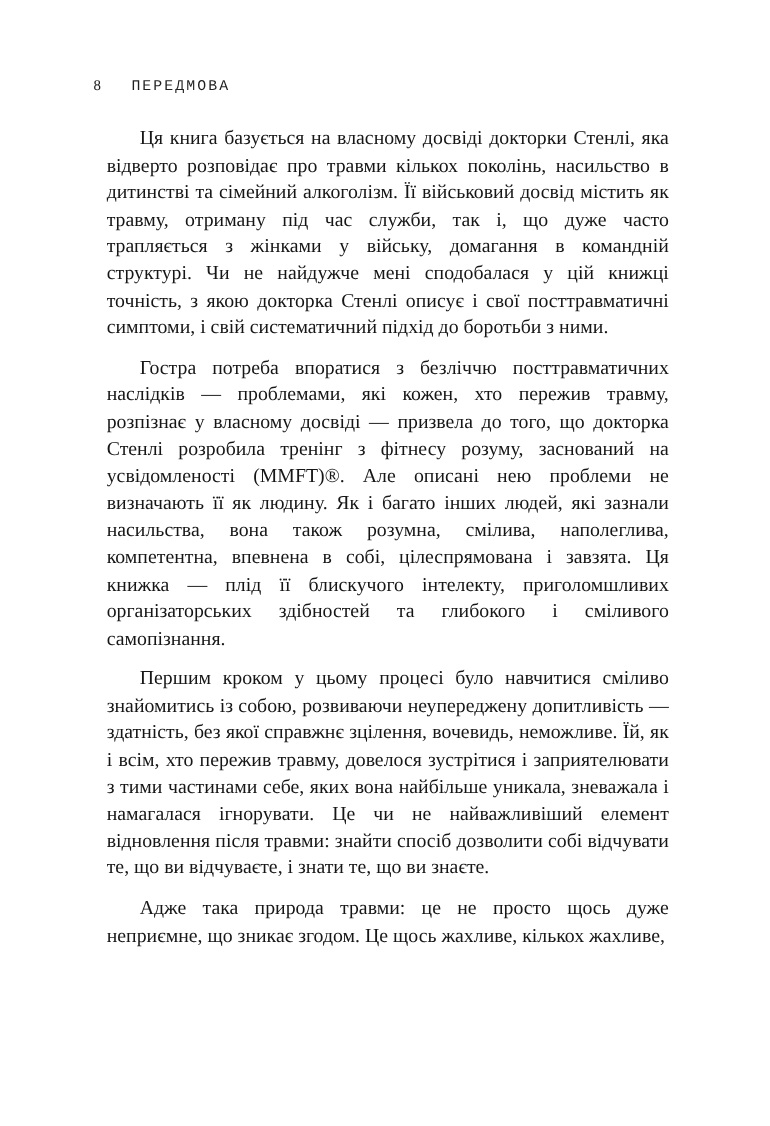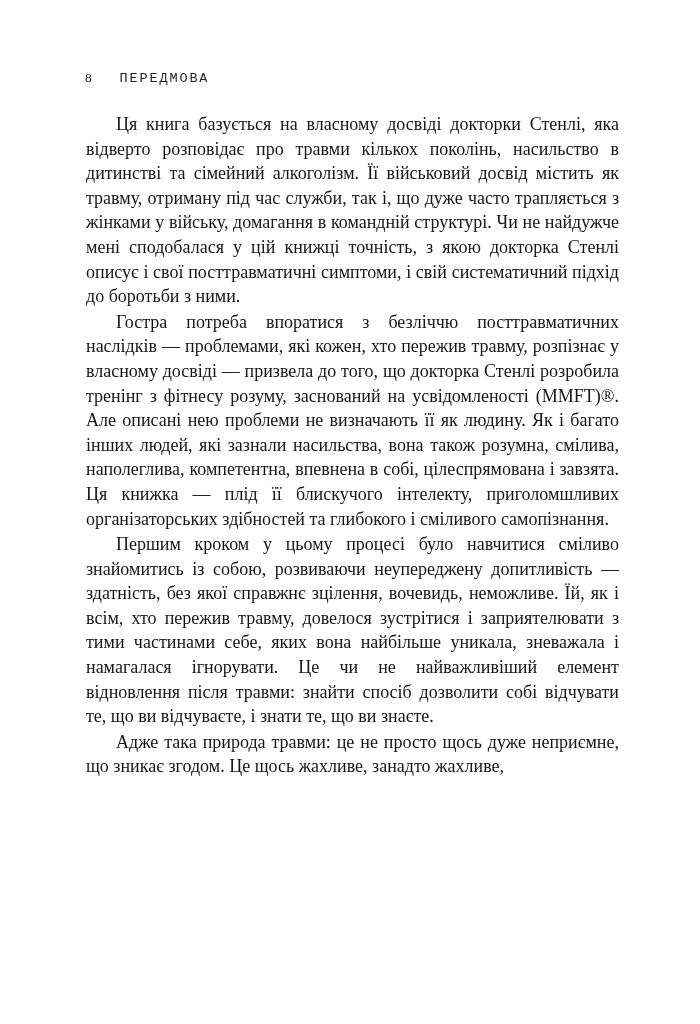--- a/index.html
+++ b/index.html
@@ -31,35 +31,35 @@
   .page-num {
     letter-spacing: 0.05em;
     margin-right: 27px;
   }
   .running-head {
     letter-spacing: 0.14em;
     text-transform: uppercase;
     font-family: Liberation Mono, monospace;
   }
   .body-text p {
-    margin: 1px;
+    margin: 12px;
     font-size: 18px;
     line-height: 24.6px;
     text-align: justify;
     text-indent: 30px;
     color: #161616;
   }
 </style>
 </head>
 <body>
 
 <div class="page">
   <header class="running-header">
     <span class="page-num">8</span>
     <span class="running-head">ПЕРЕДМОВА</span>
   </header>
   <main class="body-text">
     <p>Ця книга базується на власному досвіді докторки Стенлі, яка відверто розповідає про травми кількох поколінь, насильство в дитинстві та сімейний алкоголізм. Її військовий досвід містить як травму, отриману під час служби, так і, що дуже часто трапляється з жінками у війську, домагання в командній структурі. Чи не найдужче мені сподобалася у цій книжці точність, з якою докторка Стенлі описує і свої посттравматичні симптоми, і свій систематичний підхід до боротьби з ними.</p>
     <p>Гостра потреба впоратися з безліччю посттравматичних наслідків — проблемами, які кожен, хто пережив травму, розпізнає у власному досвіді — призвела до того, що докторка Стенлі розробила тренінг з фітнесу розуму, заснований на усвідомленості (MMFT)®. Але описані нею проблеми не визначають її як людину. Як і багато інших людей, які зазнали насильства, вона також розумна, смілива, наполеглива, компетентна, впевнена в собі, цілеспрямована і завзята. Ця книжка — плід її блискучого інтелекту, приголомшливих організаторських здібностей та глибокого і сміливого самопізнання.</p>
     <p>Першим кроком у цьому процесі було навчитися сміливо знайомитись із собою, розвиваючи неупереджену допитливість — здатність, без якої справжнє зцілення, вочевидь, неможливе. Їй, як і всім, хто пережив травму, довелося зустрітися і заприятелювати з тими частинами себе, яких вона найбільше уникала, зневажала і намагалася ігнорувати. Це чи не найважливіший елемент відновлення після травми: знайти спосіб дозволити собі відчувати те, що ви відчуваєте, і знати те, що ви знаєте.</p>
-    <p>Адже така природа травми: це не просто щось дуже неприємне, що зникає згодом. Це щось жахливе, занадто жахливе,</p>
+    <p>Адже така природа травми: це не просто щось дуже неприємне, що зникає згодом. Це щось жахливе, кількох жахливе,</p>
   </main>
 </div>
 
 </body></html>

